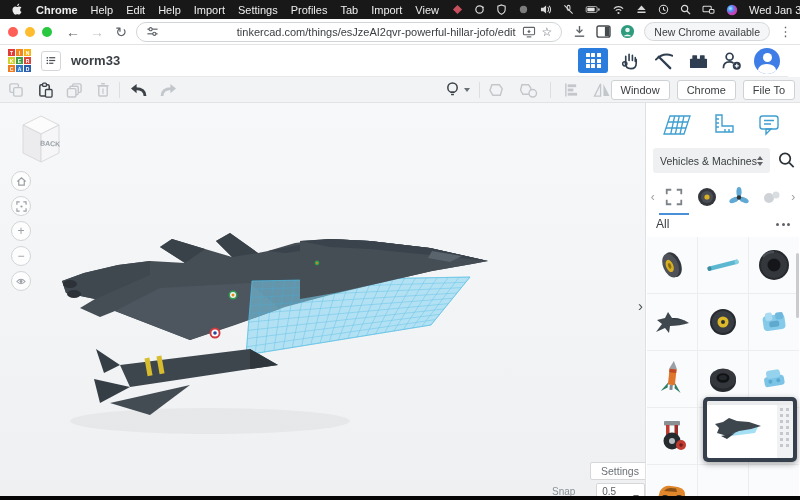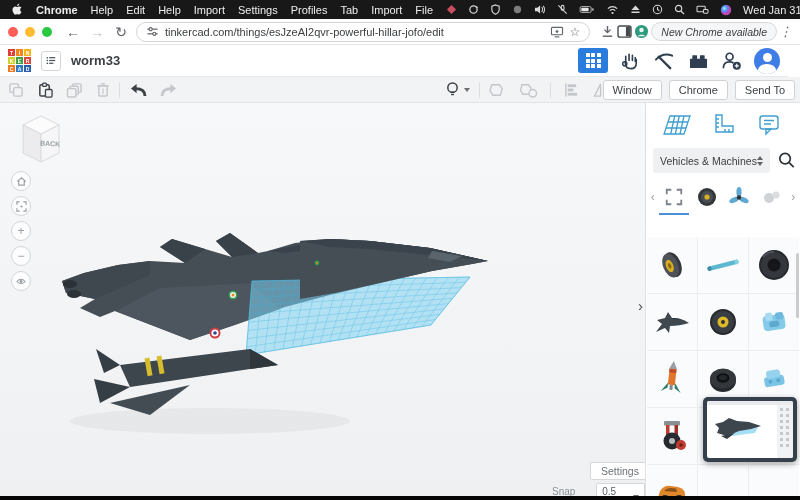--- a/index.html
+++ b/index.html
@@ -15,24 +15,24 @@
   .mb-clock { white-space:nowrap; font-size:11px; }
 
   
   .chrome-bar { position:absolute; top:19px; left:0; width:800px; height:26px; background:#fff;
                 border-bottom:1px solid #e3e4e6; display:flex; align-items:center; padding:0 8px; gap:6px; z-index:40; }
   .traffic { display:flex; gap:7px; margin-right:6px; }
   .light { width:10px; height:10px; border-radius:50%; }
   .nav-glyph { font-size:14px; color:#5f6368; width:18px; text-align:center; }
   .nav-glyph.dim { color:#c0c3c7; }
   .url-pill { flex:1; height:20px; border:1px solid #d2d5d8; border-radius:11px; display:flex; align-items:center;
-              padding:0 9px; gap:6px; font-size:11px; color:#3c4043; background:#fff; min-width:0; }
+              padding:0 9px; gap:6px; font-size:11px; color:#3c4043; background:#fff; min-width:0;text-align:right; }
   .url-text { flex:1; overflow:hidden; white-space:nowrap; }
   .pill-ic { color:#5f6368; font-size:12px; }
-  .chrome-right { display:flex; align-items:center; gap:2px; margin-left:4px;font-style:italic; }
+  .chrome-right { display:flex; align-items:center; gap:9px; margin-left:4px; }
   .update-badge { border:1px solid #d6d9dc; background:#f5f6f7; border-radius:11px; font-size:10.5px;
                   color:#3c4043; padding:2.5px 9px; white-space:nowrap; }
   .dots { font-size:13px; color:#5f6368; }
 
   
   .tc-header { position:absolute; top:45px; left:0; width:788px; height:32px; background:#fff;
                border-bottom:1px solid #e7e8ea; display:flex; align-items:center; padding:0 8px; z-index:30; }
   .tc-logo { width:23px; height:23px; display:grid; grid-template-columns:repeat(3,1fr); gap:1px; }
   .tc-logo span { display:flex; align-items:center; justify-content:center; color:#fff; font-size:5px; font-weight:bold; }
   .list-btn { width:20px; height:20px; border:1px solid #d4d7da; border-radius:3px; margin-left:10px;
@@ -125,21 +125,21 @@
   </span>
   <span class="mb-item mb-app">Chrome</span>
   <span class="mb-item">Help</span>
   <span class="mb-item">Edit</span>
   <span class="mb-item">Help</span>
   <span class="mb-item">Import</span>
   <span class="mb-item">Settings</span>
   <span class="mb-item">Profiles</span>
   <span class="mb-item">Tab</span>
   <span class="mb-item">Import</span>
-  <span class="mb-item">File</span>
+  <span class="mb-item">View</span>
 
   <span class="mb-right">
     <svg width="11" height="11" viewBox="0 0 12 12">
         <path d="M6,1 L11,6 L6,11 L1,6 Z" fill="#c94f5e"></path>
       </svg>
     <svg width="11" height="11" viewBox="0 0 12 12">
         <circle cx="6" cy="6" r="4" fill="none" stroke="#d9d9d9" stroke-width="1.3"></circle>
         <path d="M9.5,2 L11,4 L8.5,4.5 Z" fill="#d9d9d9"></path>
       </svg>
     <svg width="11" height="11" viewBox="0 0 12 12">
@@ -411,21 +411,21 @@
               <path d="M5,6 v2.5 M8,6 v2.5 M11,6 v2.5 M14,6 v2.5" stroke="#c3c7cb" stroke-width="1.1"></path>
             </g>
           </svg>
         </span>
     </span>
   </span>
 
   <span class="tb-buttons">
     <span class="tb-btn">Window</span>
     <span class="tb-btn">Chrome</span>
-    <span class="tb-btn">Send To</span>
+    <span class="tb-btn">File To</span>
   </span>
 </div>
 
 <div class="canvas">
 
   <svg class="scene" width="645" height="397" viewBox="0 0 645 397">
 
     <ellipse cx="210" cy="318" rx="140" ry="13" fill="#000" opacity="0.04"></ellipse>
 
     <g>
@@ -624,20 +624,28 @@
     </span>
     <span class="shelf-item">
       <svg width="22" height="22" viewBox="0 0 22 22">
           <circle cx="8" cy="12" r="5" fill="#cfd3d7"></circle>
           <circle cx="15" cy="9" r="3.5" fill="#dadde0"></circle>
         </svg>
     </span>
     <span class="shelf-chev">›</span>
   </div>
 
+  <div class="sb-allrow">
+    <span class="sb-all">All</span>
+    <span class="more-dots">
+        <i></i>
+        <i></i>
+        <i></i>
+      </span>
+  </div>
 
   <div class="tiles">
     <div class="tile">
       <svg width="34" height="42" viewBox="0 0 34 42">
           <g transform="rotate(-22 17 21)">
             <ellipse cx="18" cy="21" rx="8" ry="13" fill="#34383e"></ellipse>
             <ellipse cx="15.5" cy="21" rx="7.5" ry="12.5" fill="#4e5258"></ellipse>
             <ellipse cx="14.5" cy="21" rx="3.6" ry="6.5" fill="#d8ae23"></ellipse>
             <ellipse cx="14.5" cy="21" rx="1.5" ry="3" fill="#8a6d12"></ellipse>
           </g>

